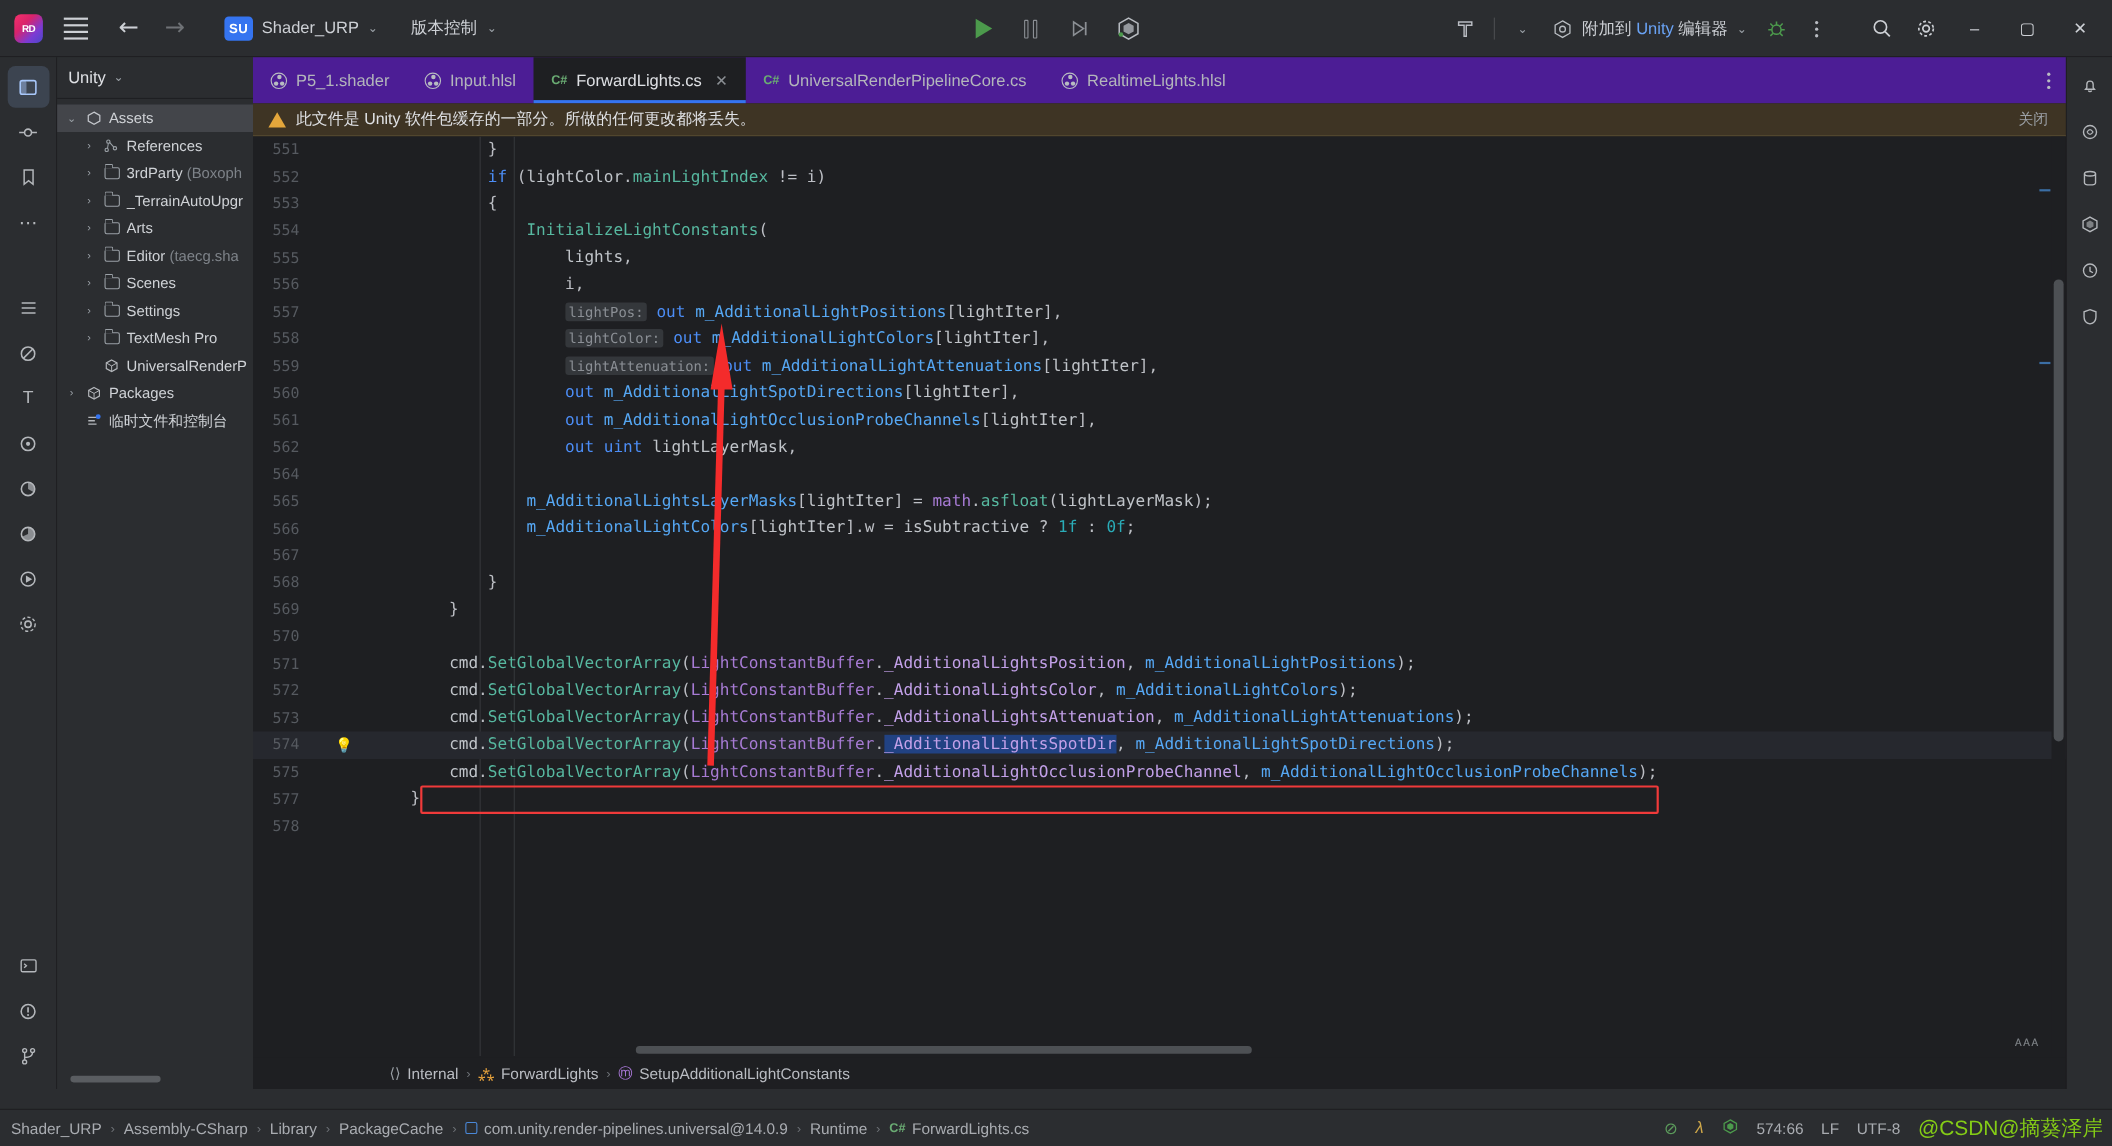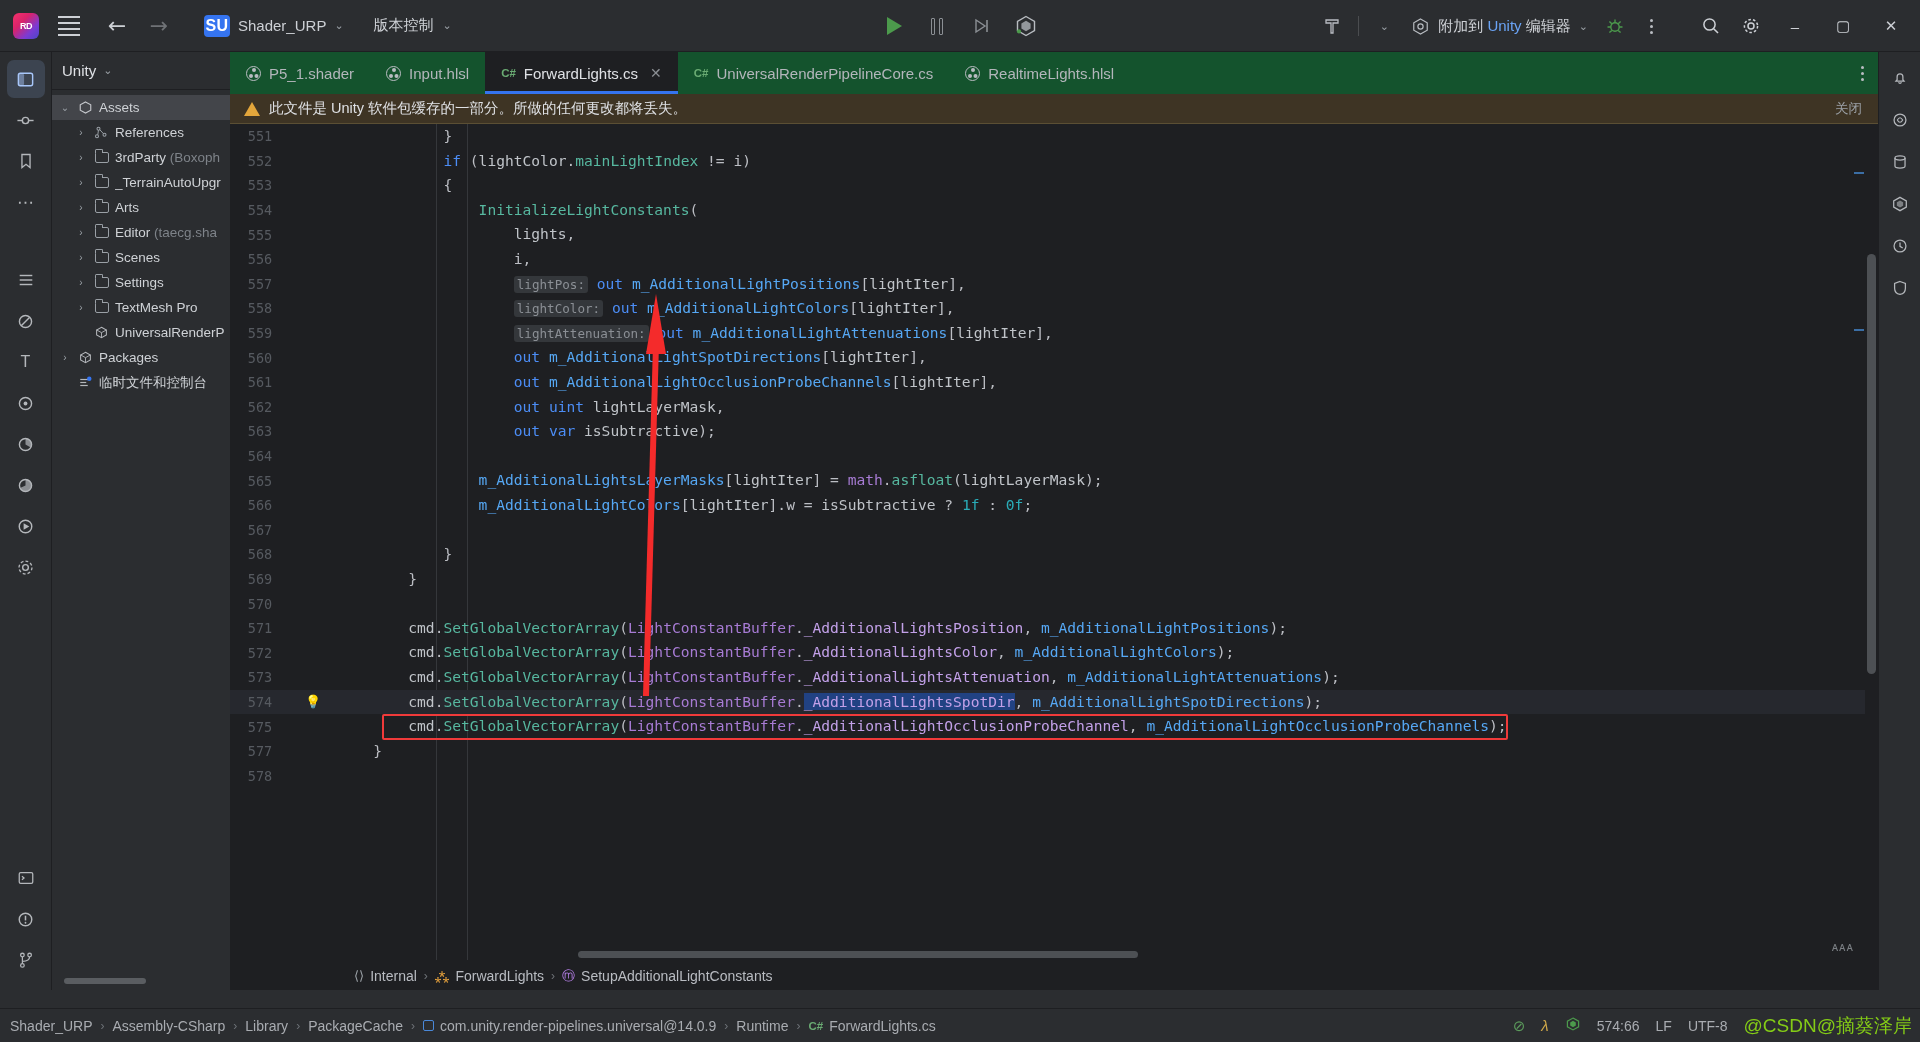--- a/index.html
+++ b/index.html
@@ -29,21 +29,21 @@
     height:34px; min-width:34px; display:flex; align-items:center; justify-content:center;
     border-radius:6px; cursor:default; color:#b9bcc2;
   }
   .hamburger { display:flex; flex-direction:column; gap:4px; }
   .hamburger i { display:block; width:22px; height:2px; background:#cdd0d5; }
   .arrow-glyph { font-size:22px; line-height:1; color:#cdd0d5; font-family:"DejaVu Sans", sans-serif;}
   .arrow-glyph.dim { color:#6f7276; }
   .tb-gap8 { width:8px; } .tb-gap14 { width:14px; } .tb-gap20 { width:20px; }
   .su-badge {
     width:26px; height:22px; border-radius:4px; background:#3574f0; color:#fff;
-    font-size:16px; font-weight:bold; display:flex; align-items:center; justify-content:center;
+    font-size:12px; font-weight:bold; display:flex; align-items:center; justify-content:center;
     letter-spacing:0.5px;
   }
   .run-config {
     display:flex; align-items:center; gap:8px; height:34px; padding:0 8px;
     border-radius:6px; font-size:15px; color:#cdd0d5;
   }
   .chev { font-size:11px; color:#9aa0a6; font-family:"DejaVu Sans", sans-serif; }
   .vcs-btn { display:flex; align-items:center; gap:9px; height:34px; padding:0 8px; border-radius:6px; font-size:15px; color:#cdd0d5;}
 
   .tb-center { position:absolute; left:0; top:0; width:1920px; height:52px; display:flex; align-items:center; justify-content:center; gap:4px; pointer-events:none;}
@@ -114,21 +114,21 @@
     border:1.4px solid #9aa0a6; border-bottom:none; border-radius:1.5px 1.5px 0 0; background:#2b2d30;}
   .project-scroll {
     position:absolute; left:12px; bottom:6px; width:82px; height:6px; background:#5a5d61; border-radius:3px;
   }
 
   
   .editor {
     position:absolute; left:230px; top:52px; width:1648px; height:938px; background:#1e1f22;
   }
   .tabbar {
-    height:42px; background:#14532d; display:flex; align-items:stretch; position:relative;
+    height:42px; background:#4c1d95; display:flex; align-items:stretch; position:relative;
   }
   .tab {
     display:flex; align-items:center; gap:8px; padding:0 16px; font-size:15px;
     color:#b3b6bb; position:relative;
   }
   .tab.active { background:#1e1f22; color:#dfe1e5; }
   .tab.active:after {
     content:""; position:absolute; left:0; right:0; bottom:0; height:3px; background:#3574f0;
   }
   .tab-x { color:#8b8f94; font-size:14px; margin-left:4px; }
@@ -672,25 +672,20 @@
           </div>
           <div class="row">
             <span class="lnum">561</span>
             <span class="ghint"></span>
             <span class="codetxt">                    <span class="kw">out</span> <span class="ty">m_AdditionalLightOcclusionProbeChannels</span>[<span class="id">lightIter</span>],</span>
           </div>
           <div class="row">
             <span class="lnum">562</span>
             <span class="ghint"></span>
             <span class="codetxt">                    <span class="kw">out</span> <span class="kw">uint</span> <span class="id">lightLayerMask</span>,</span>
-          </div>
-          <div class="row">
-            <span class="lnum">563</span>
-            <span class="ghint"></span>
-            <span class="codetxt">                    <span class="kw">out</span> <span class="kw">var</span> <span class="id">isSubtractive</span>);</span>
           </div>
           <div class="row">
             <span class="lnum">564</span>
             <span class="ghint"></span>
             <span class="codetxt"></span>
           </div>
           <div class="row">
             <span class="lnum">565</span>
             <span class="ghint"></span>
             <span class="codetxt">                <span class="ty">m_AdditionalLightsLayerMasks</span>[<span class="id">lightIter</span>] = <span class="cls">math</span>.<span class="m">asfloat</span>(<span class="id">lightLayerMask</span>);</span>

